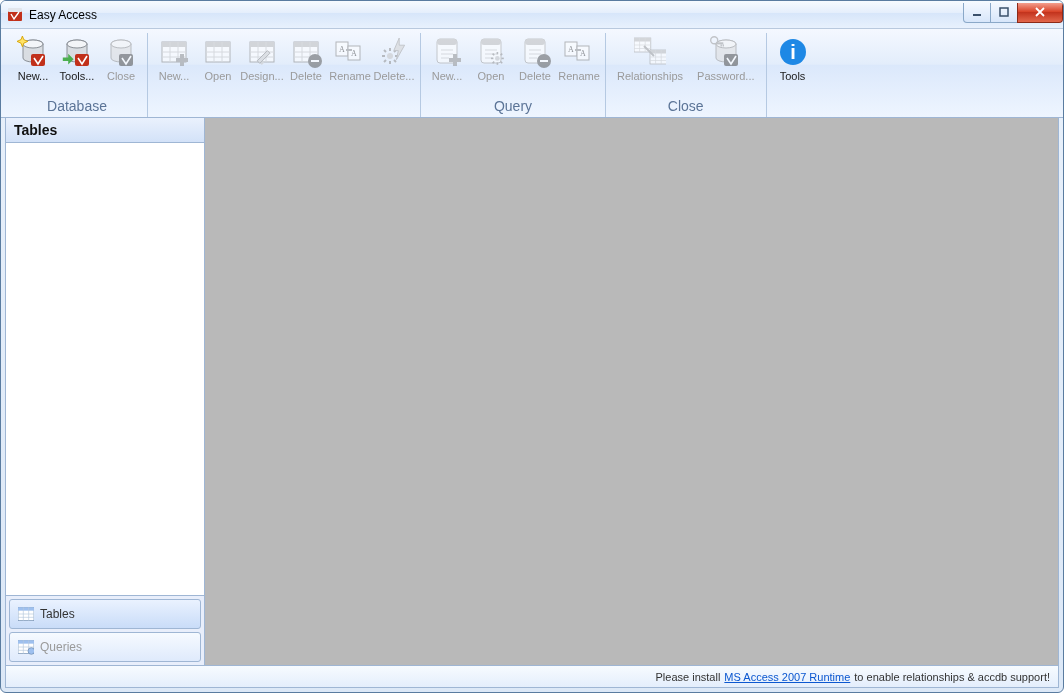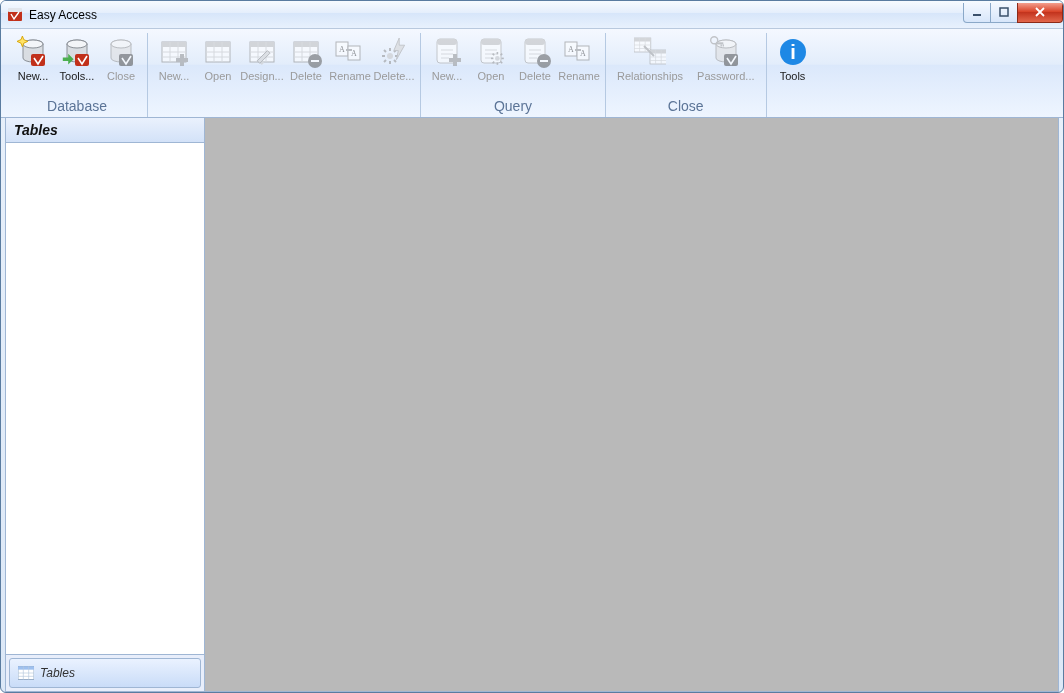--- a/index.html
+++ b/index.html
@@ -24,21 +24,21 @@
   .rbtn { width:44px; display:flex; flex-direction:column; align-items:center; padding:2px 2px 0 2px; border:1px solid transparent; border-radius:3px; cursor:default; }
   .rbtn .icon { width:32px; height:32px; display:flex; align-items:center; justify-content:center; }
   .rbtn .lbl { font-size:11px; text-align:right; line-height:13px; height:28px; display:flex; align-items:flex-start; justify-content:center; padding-top:2px; white-space:nowrap; }
   .rbtn.wide { width:auto; min-width:44px; padding-left:6px; padding-right:6px;}
   .rbtn.enabled .lbl { color:#1a1a1a; }
   .rbtn.disabled .lbl { color:#9a9a9a; }
   .rbtn.disabled .icon { filter:grayscale(100%) opacity(0.55); }
   .rglabel { text-align:center; font-size:14px; color:#5b7497; padding:1px 0 3px 0; }
   
   .body { flex:1; display:flex; border:1px solid #9fb6d4; margin:0 4px 0 4px; background:#b9b9b9; border-top:none;}
-  .sidebar { width:199px; background:#e8eefb; border-right:1px solid #9fb6d4; display:flex; flex-direction:column;font-style:italic; }
+  .sidebar { width:199px; background:#e8eefb; border-right:1px solid #9fb6d4; display:flex; flex-direction:column; }
   .sidehdr { background:linear-gradient(#eaf1fd,#d3e2f8); border-bottom:1px solid #9fb6d4; padding:4px 8px; font-weight:bold; font-size:14px; color:#111;}
   .sidebody { flex:1; background:#fff; }
   .sidetabs { border-top:1px solid #9fb6d4; }
   .sidetab { display:flex; align-items:center; gap:6px; padding:6px 8px; border:1px solid #9fb6d4; margin:3px; border-radius:3px; background:linear-gradient(#f6faff,#dfeafc); }
   .sidetab.sel { background:linear-gradient(#eaf2ff,#c9dcf8); }
   .sidetab.dis { color:#9a9a9a; }
   .sidetab .ticon { width:16px; height:16px; }
   .content { flex:1; background:#b9b9b9; }
   
   .statusbar { height:22px; background:linear-gradient(#f7fbff,#e4eefc); border-top:1px solid #9fb6d4; margin:0 4px 4px 4px; display:flex; align-items:center; justify-content:flex-end; padding:0 8px; font-size:11px; color:#333; border:1px solid #9fb6d4; border-top:none;}
@@ -260,25 +260,37 @@
     <div class="sidebar">
       <div class="sidehdr">Tables</div>
       <div class="sidebody"></div>
       <div class="sidetabs" id="sidetabs">
           <div class="sidetab sel">
             <span class="ticon"><svg width="16" height="16" viewBox="0 0 24 20">
                 <use xlink:href="#tablegrid" transform="translate(0,0) scale(1)"></use>
               </svg></span>
             <span>Tables</span>
           </div>
+          <div class="sidetab dis">
+            <span class="ticon"><svg width="16" height="16" viewBox="0 0 24 20">
+                <use xlink:href="#tablegrid" transform="translate(0,0) scale(1)"></use>
+                <circle cx="20" cy="16" r="5" fill="#9ec0ef" stroke="#6b89ad"></circle>
+              </svg></span>
+            <span>Queries</span>
+          </div>
         </div>
     </div>
     <div class="content"></div>
   </div>
 
+  <div class="statusbar">
+    <span>Please install</span>
+    <a href="#">MS Access 2007 Runtime</a>
+    <span>to enable relationships &amp; accdb support!</span>
+  </div>
 
 </div>
 
 <svg width="0" height="0" style="position:absolute">
   <defs>
     <g id="cyl">
         <ellipse cx="12" cy="6" rx="10" ry="4" class="db-cyl"></ellipse>
         <path d="M2 6v14a10 4 0 0 0 20 0V6" class="db-cyl" fill="#e7ebef"></path>
         <ellipse cx="12" cy="6" rx="10" ry="4" fill="#f3f5f8" stroke="#8a8f96"></ellipse>
       </g>

